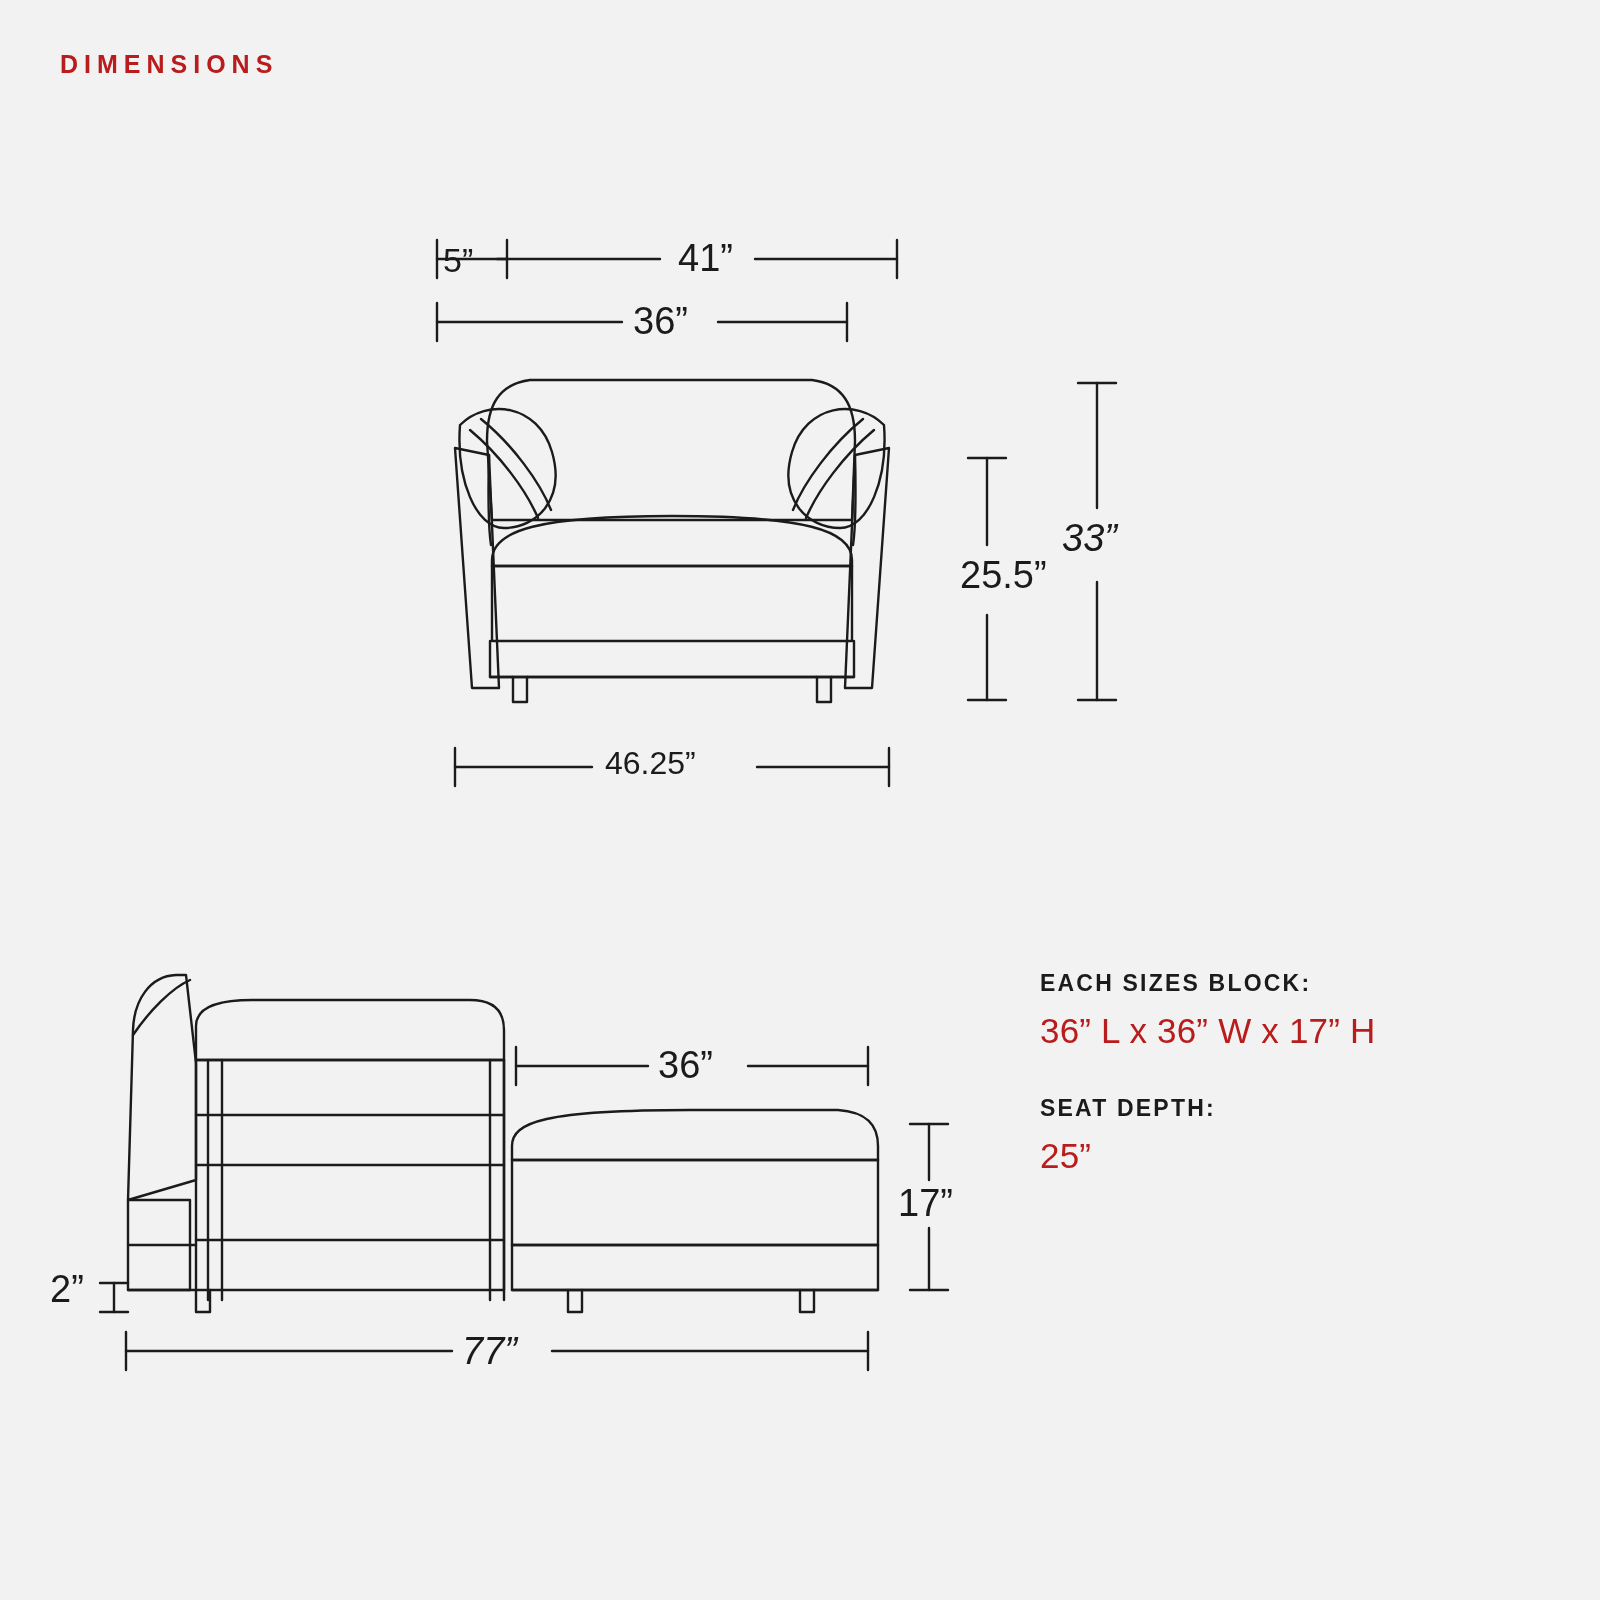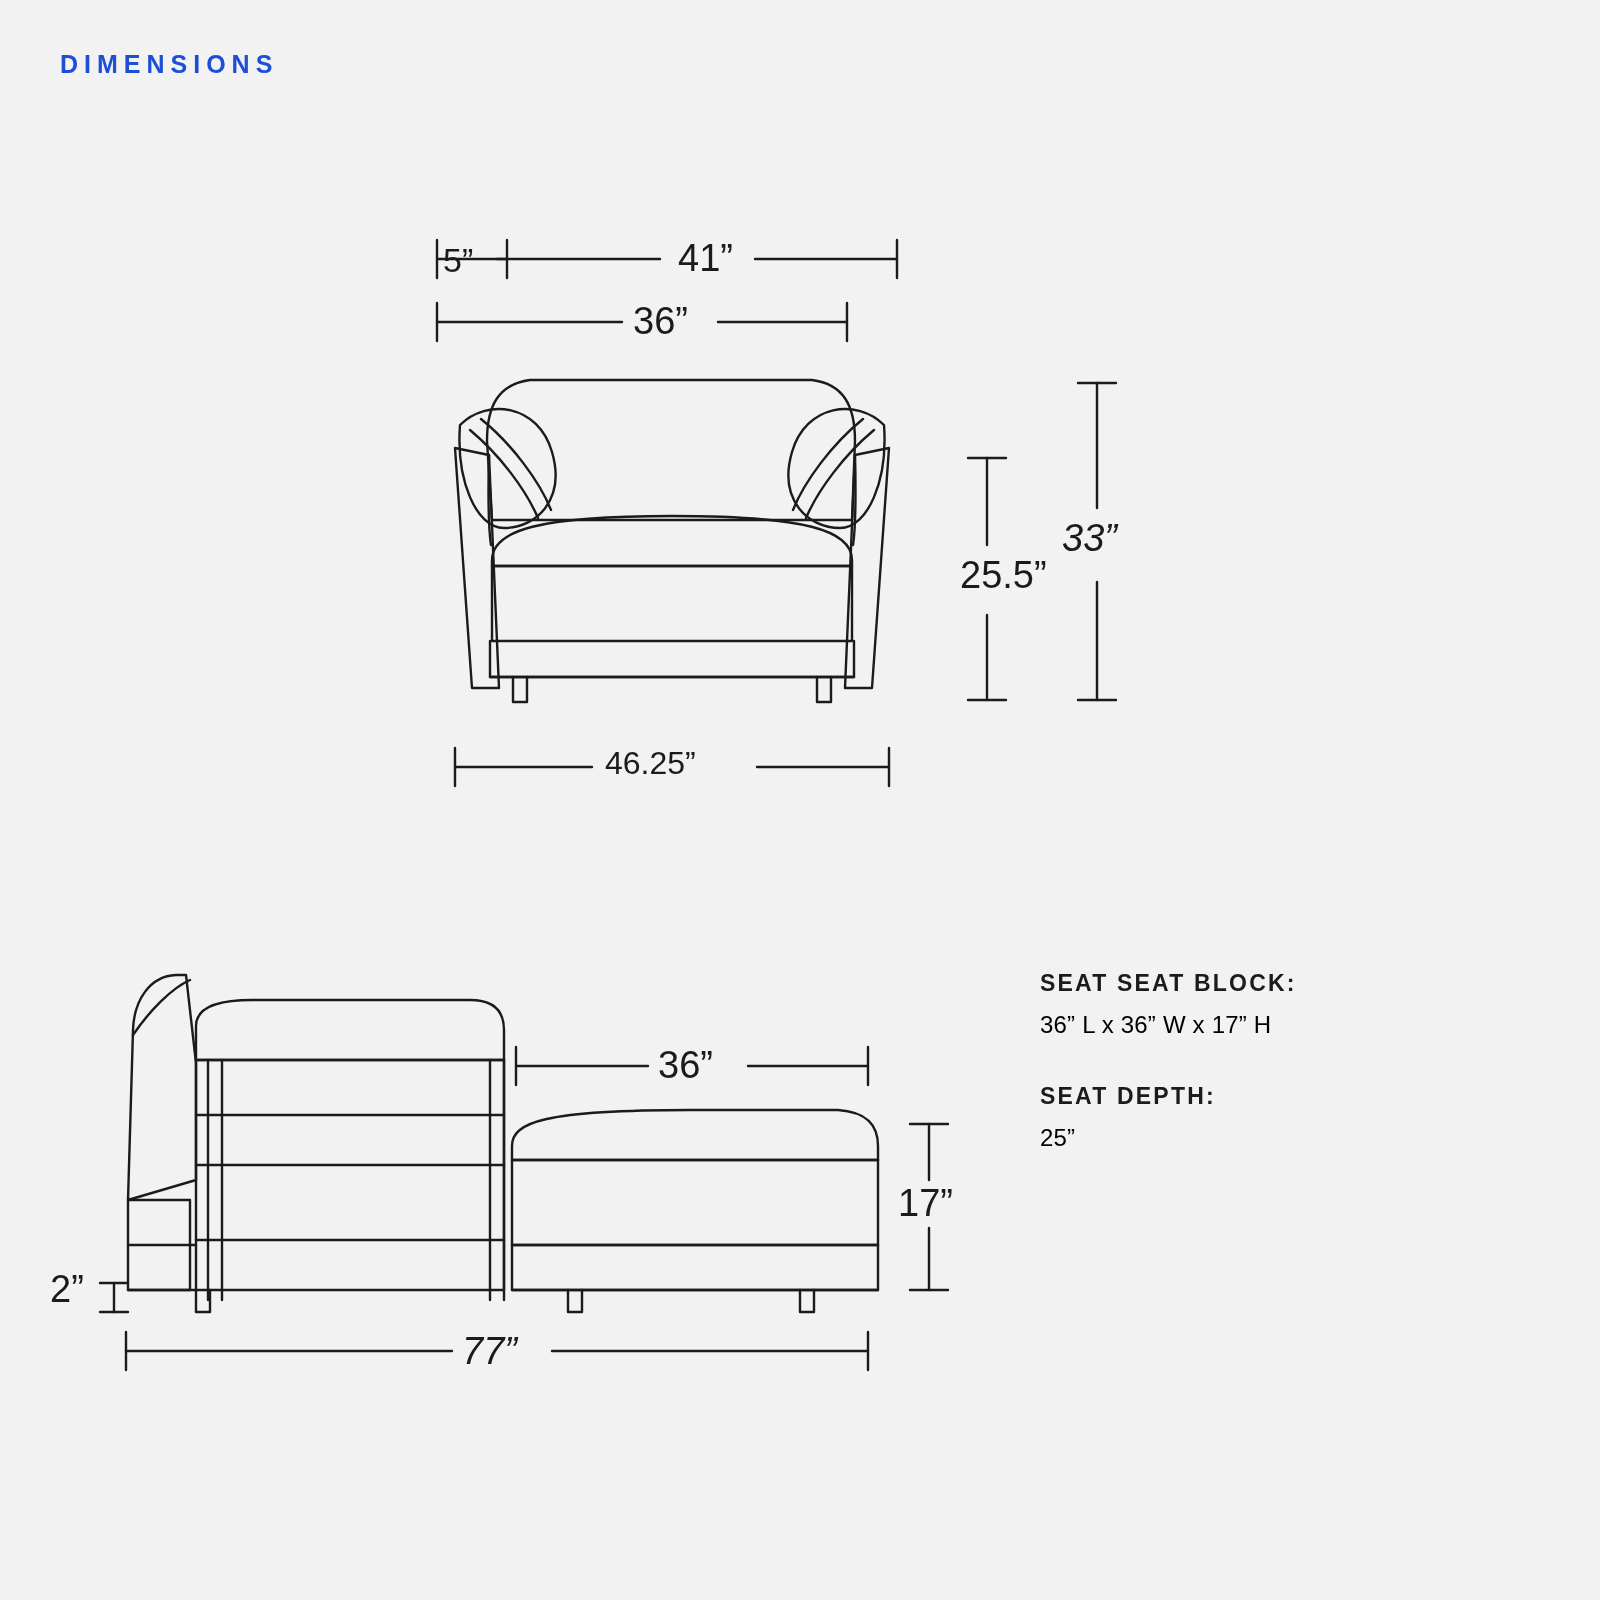--- a/index.html
+++ b/index.html
@@ -20,21 +20,21 @@
     inset: 0;
     background: #f2f2f2;
   }
   #page-title {
     position: absolute;
     left: 60px;
     top: 50px;
     font-size: 25px;
     font-weight: bold;
     letter-spacing: 6px;
-    color: #1d4ed8;
+    color: #b91c1c;
   }
   svg.drawing {
     position: absolute;
     left: 0;
     top: 0;
     width: 1600px;
     height: 1600px;
   }
   .dimlabel {
     position: absolute;
@@ -50,22 +50,22 @@
     width: 520px;
   }
   .spec-head {
     font-size: 23px;
     font-weight: bold;
     letter-spacing: 2.2px;
     color: #1b1b1b;
     margin-bottom: 14px;
   }
   .spec-line {
-    font-size: 24px;
-    color: #000000;
+    font-size: 35px;
+    color: #b91c1c;
     margin-bottom: 10px;
     letter-spacing: 0.2px;
   }
   .spec-group { margin-bottom: 44px; }
   .spec-group:last-child { margin-bottom: 0; }
 </style>
 </head>
 <body>
 
 <div class="page">
@@ -225,21 +225,21 @@
   <div class="dimlabel" style="left:605px; top:745px; font-size:32px;">46.25”</div>
 
   <div class="dimlabel" style="left:658px; top:1044px; font-size:38px;">36”</div>
   <div class="dimlabel" style="left:898px; top:1182px; font-size:38px;">17”</div>
   <div class="dimlabel" style="left:50px; top:1268px; font-size:38px;">2”</div>
   <div class="dimlabel" style="left:462px; top:1330px; font-size:38px;font-style:italic;">77”</div>
 
   <div class="specs">
 
     <div class="spec-group">
-      <div class="spec-head">SEAT SEAT BLOCK:</div>
+      <div class="spec-head">EACH SIZES BLOCK:</div>
       <div class="spec-line">36” L x 36” W x 17” H</div>
     </div>
 
     <div class="spec-group">
       <div class="spec-head">SEAT DEPTH:</div>
       <div class="spec-line">25”</div>
     </div>
 
 
   </div>

